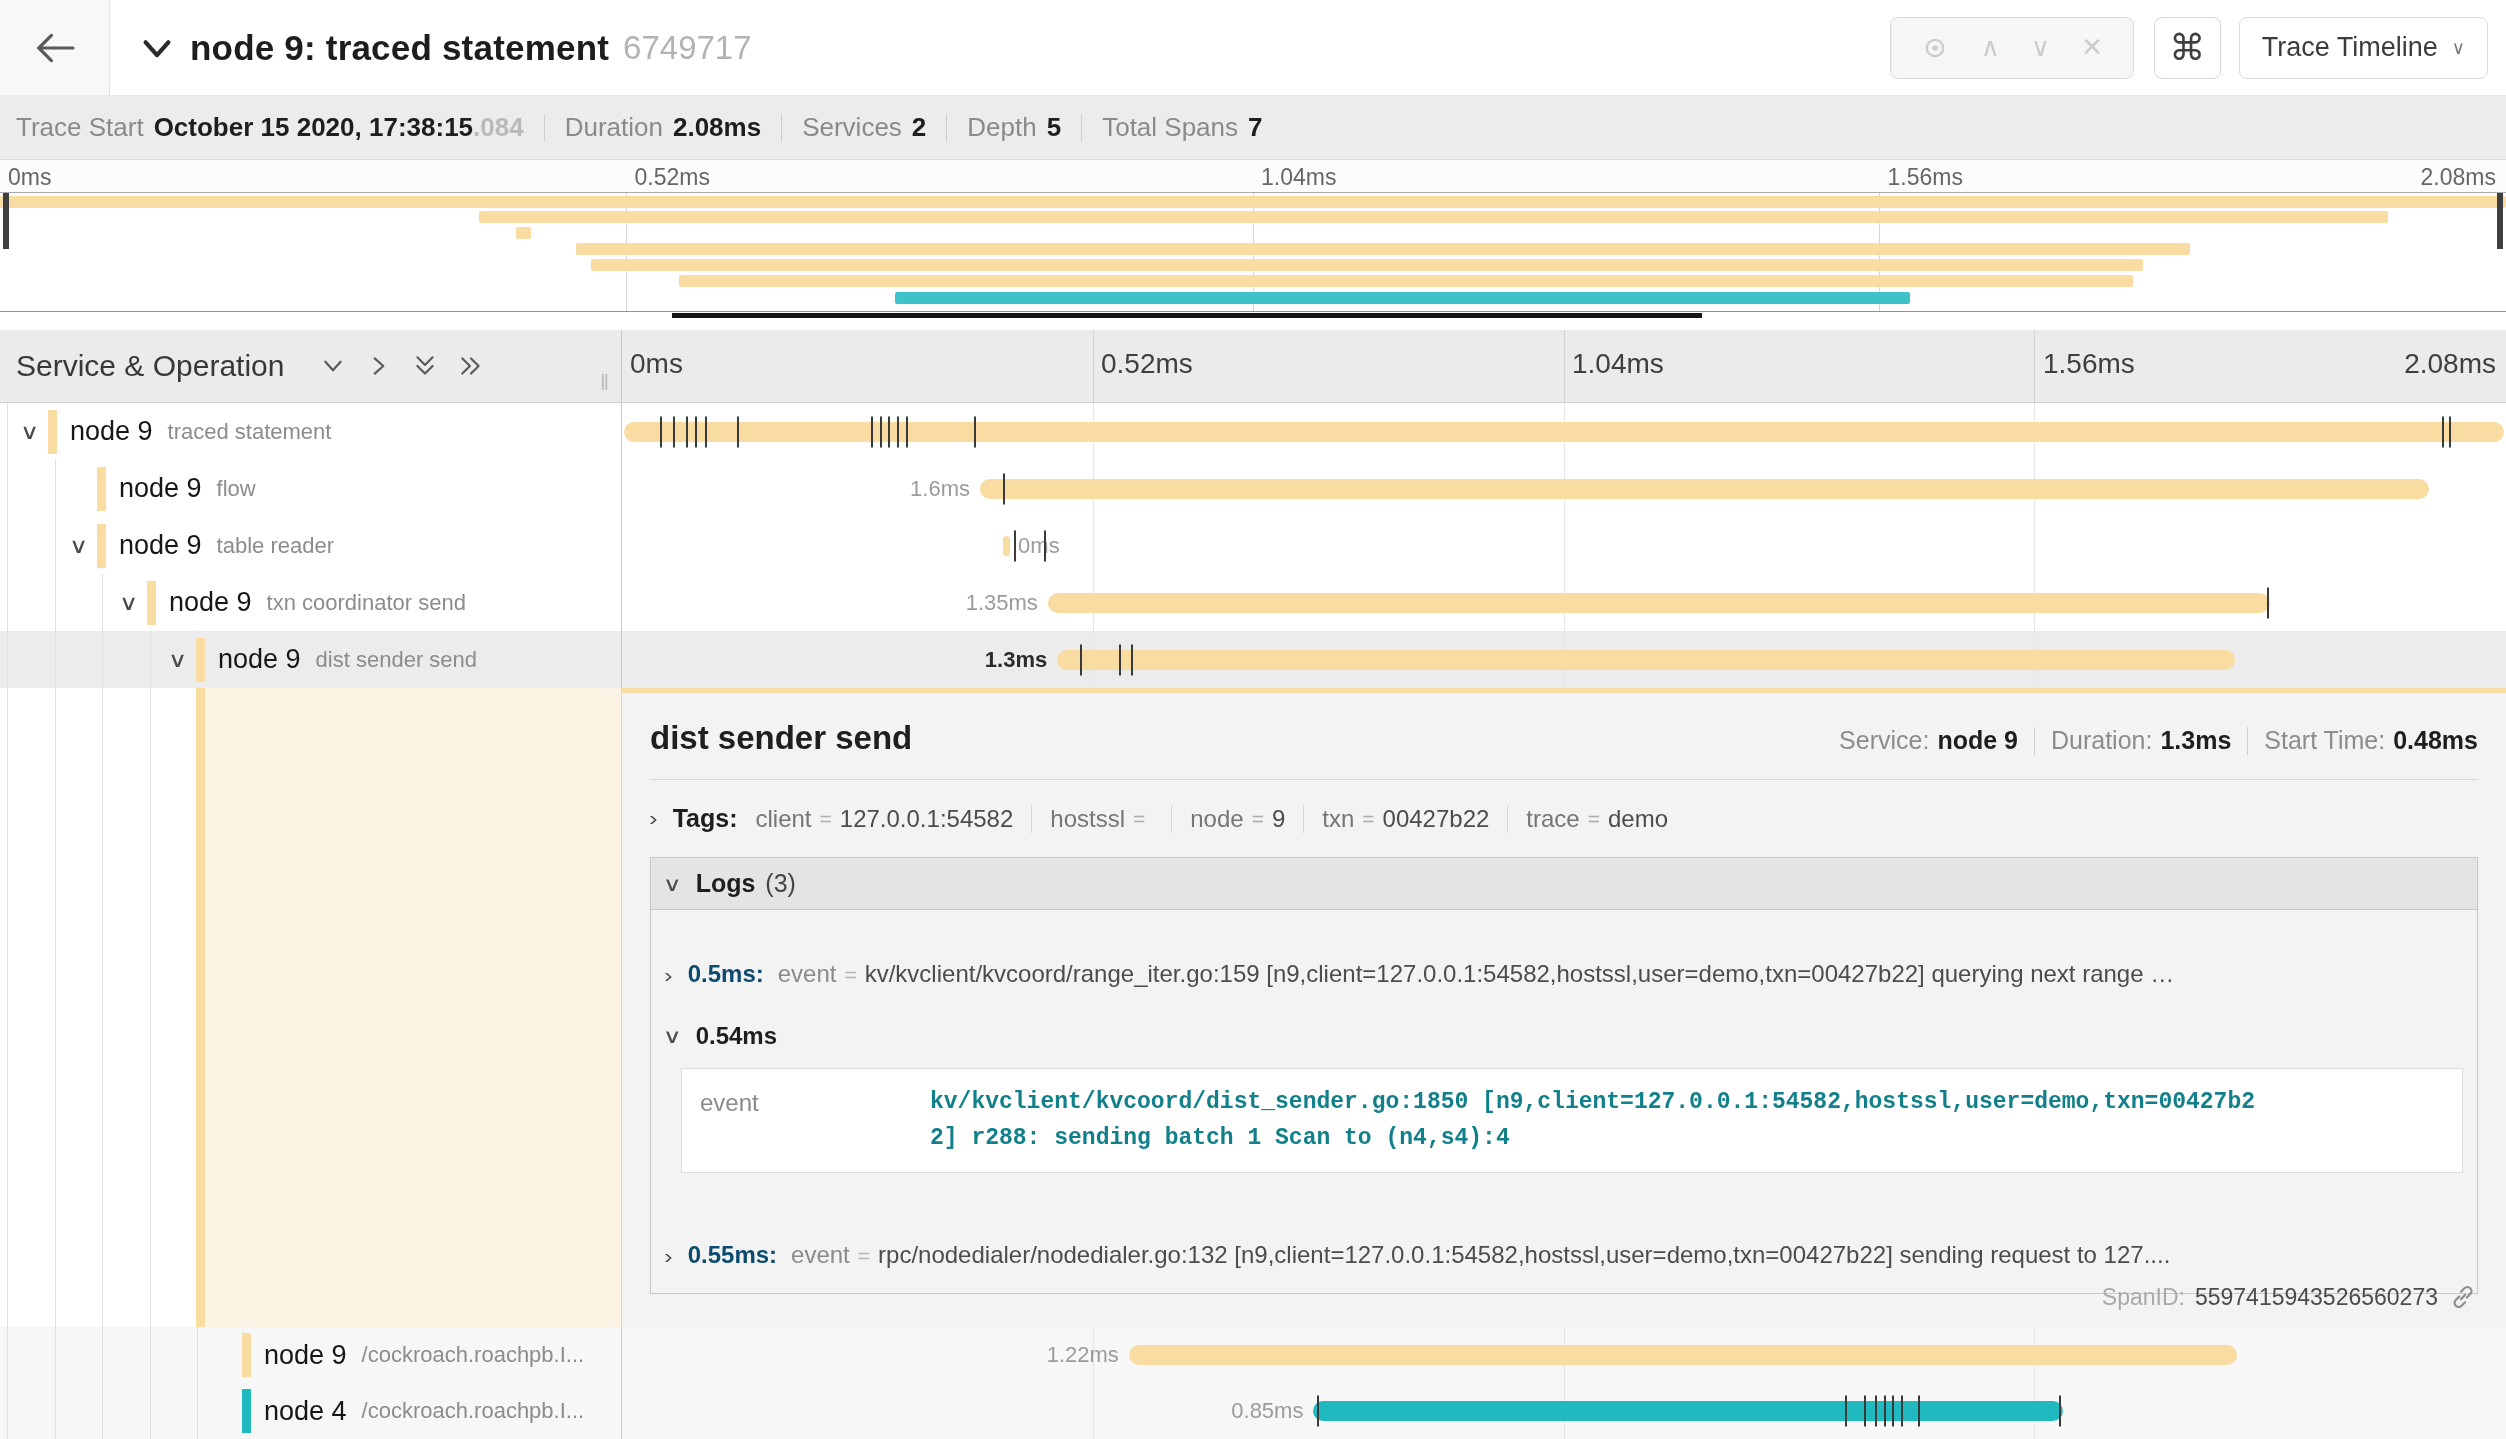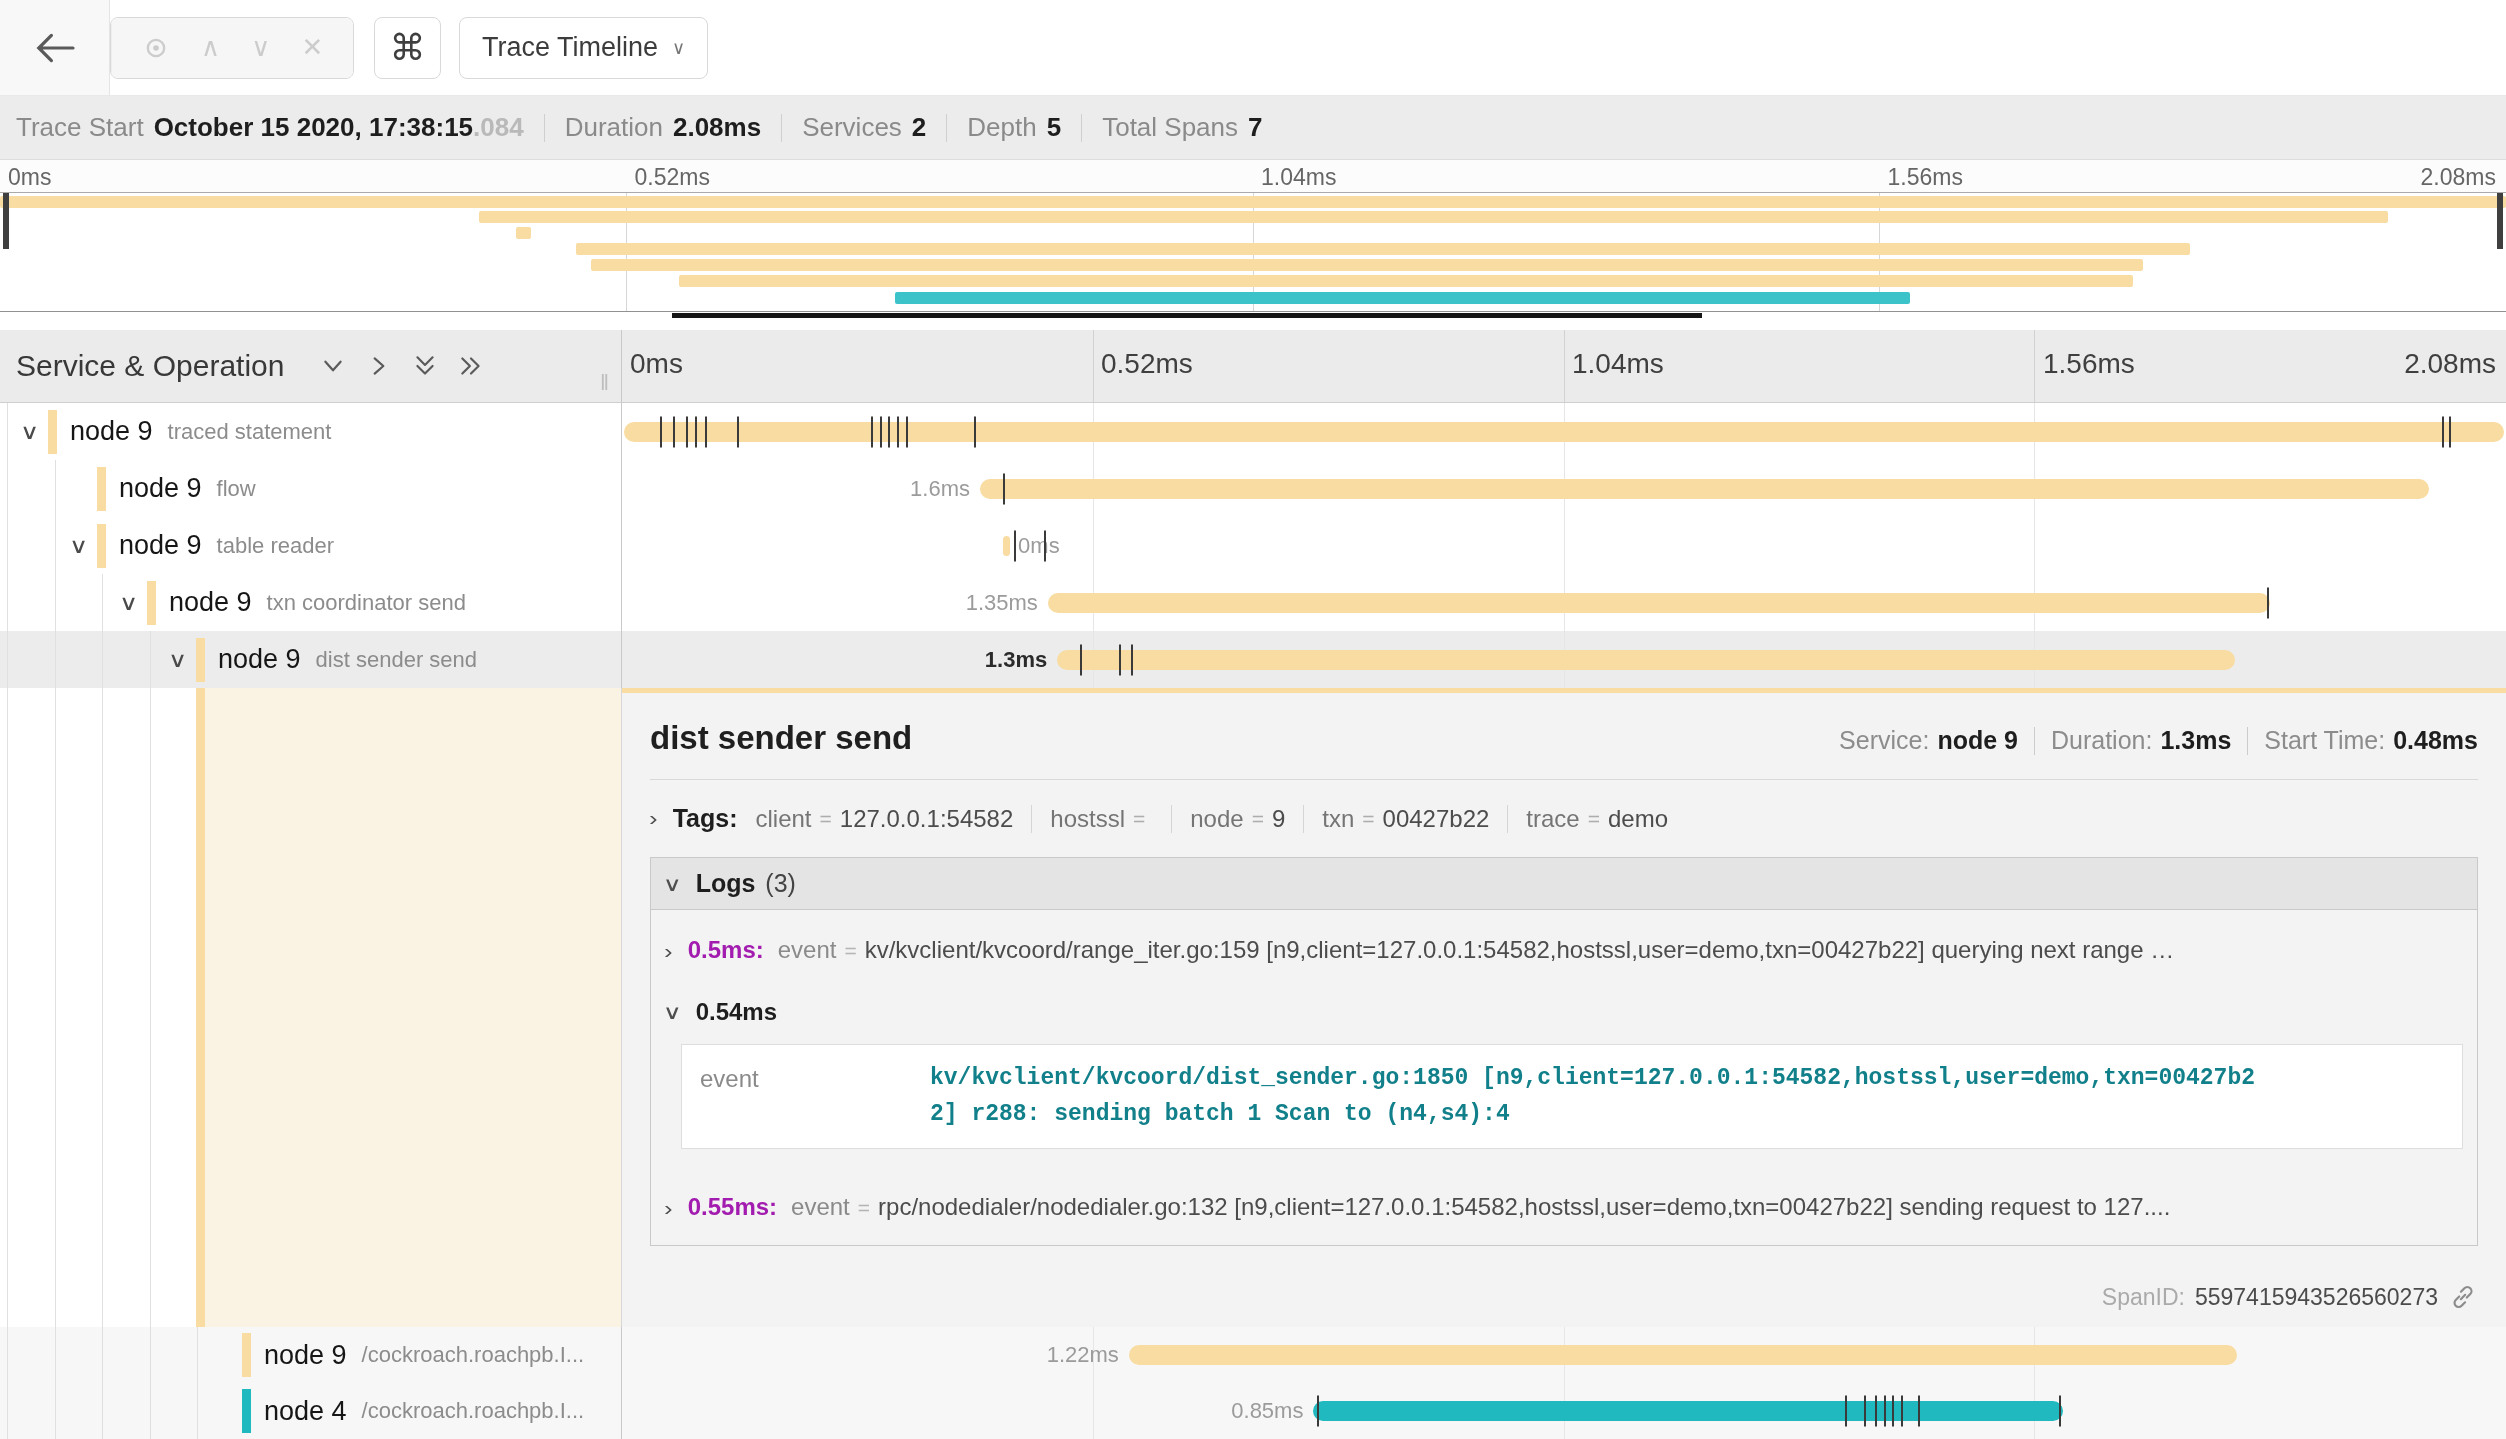--- a/index.html
+++ b/index.html
@@ -94,21 +94,21 @@
   .tag-item:first-child { padding-left:0; }
   .tag-item:last-child { border-right:none; }
   .tag-item .tk { color:#757575; }
   .tag-item .te { color:#adadad; margin:0 8px; font-size:21px; }
   .tag-item .tv { color:#4c4c4c; }
   .d-logs { margin-top:24px; border:1px solid #c9c9c9; }
   .d-logs-head { height:52px; background:#e4e4e4; border-bottom:1px solid #c9c9c9; display:flex; align-items:center; padding-left:14px; font-size:25px; cursor:pointer; }
   .d-logs-head .lg { font-weight:700; color:#1e1e1e; margin-right:10px; }
   .d-logs-head .lc { color:#444; }
   .log-line { display:flex; align-items:baseline; padding:26px 14px 24px 14px; font-size:24px; cursor:pointer; }
-  .log-line .time { font-weight:700; color:#a21caf; margin-right:14px; white-space:nowrap; }
+  .log-line .time { font-weight:700; color:#0c4a6e; margin-right:14px; white-space:nowrap;margin-top:24px; }
   .log-line .k { color:#8a8a8a; }
   .log-line .eq { color:#b5b5b5; margin:0 8px; font-size:21px; }
   .log-line .v { color:#4c4c4c; white-space:nowrap; overflow:hidden; }
   .log-exp-head { display:flex; align-items:center; padding:10px 14px 6px 14px; font-size:24px; cursor:pointer; }
   .log-exp-head .time { font-weight:700; color:#1e1e1e; }
   .kv-table { margin:12px 14px 18px 30px; background:#fff; border:1px solid #ddd; display:flex; padding:16px 18px; }
   .kv-table .kvk { width:230px; font-size:24px; color:#8a8a8a; padding-top:4px; }
   .kv-table .kvv { width:1350px; font-family:"Liberation Mono","DejaVu Sans Mono",monospace; font-size:23px; font-weight:700; color:#12808a; line-height:1.55; word-break:break-all; }
   .d-note { border-top:1px solid #ddd; padding:12px 14px 14px 14px; font-size:21px; color:#9a9a9a; }
   .d-spanid { position:absolute; right:30px; bottom:16px; display:flex; align-items:flex-start; font-size:23px; }
@@ -124,20 +124,29 @@
 
 <div id="app">
 
   <div class="header">
     <div class="back-btn">
       <span>
         <svg class="icon" width="44" height="36" viewBox="0 0 24 20">
             <path d="M22 10 H4 M10 3 L3 10 L10 17" stroke="#5a5a5a" stroke-width="1.8" fill="none" stroke-linecap="round"></path>
           </svg>
       </span>
+    </div>
+    <div class="title-wrap">
+      <span class="title-chevron">
+        <svg class="icon" width="34" height="34" viewBox="0 0 24 24">
+            <polyline points="4,8 12,17 20,8" stroke="#2b2b2b" stroke-width="3" fill="none" stroke-linecap="round" stroke-linejoin="round"></polyline>
+          </svg>
+      </span>
+      <span class="page-title">node 9: traced statement</span>
+      <span class="trace-id">6749717</span>
     </div>
     <div class="find-group">
       <div class="find-suffix">
         <span class="fs-ic">
           <svg class="icon" width="28" height="28" viewBox="0 0 24 24">
               <circle cx="12" cy="12" r="7" stroke="#ccc" stroke-width="2" fill="none"></circle>
               <circle cx="12" cy="12" r="2.4" fill="#ccc"></circle>
             </svg>
         </span>
         <span class="fs-ic">∧</span>

